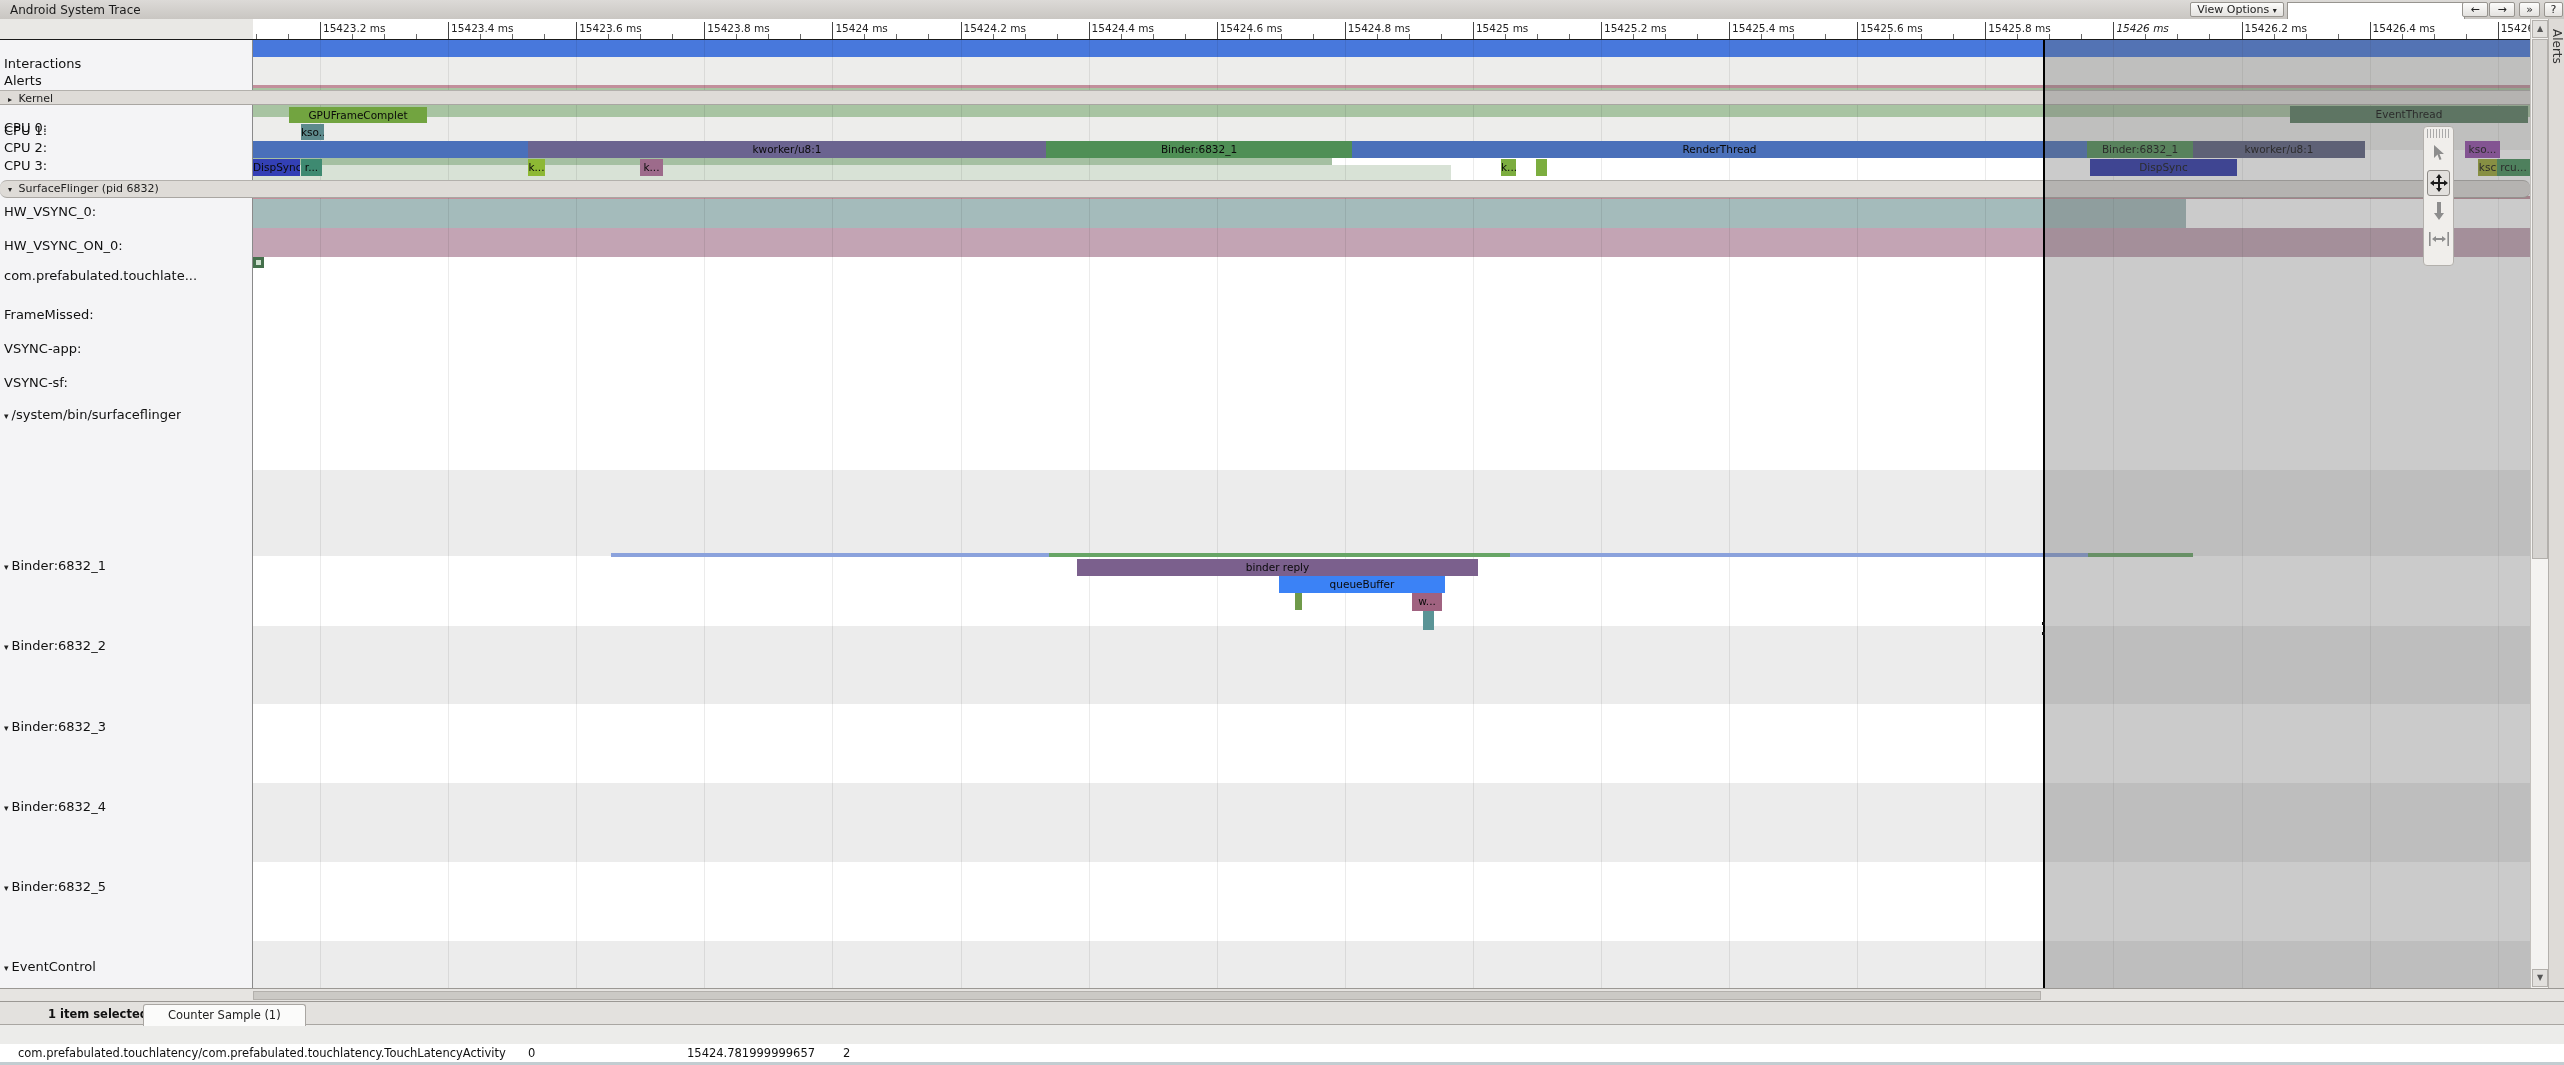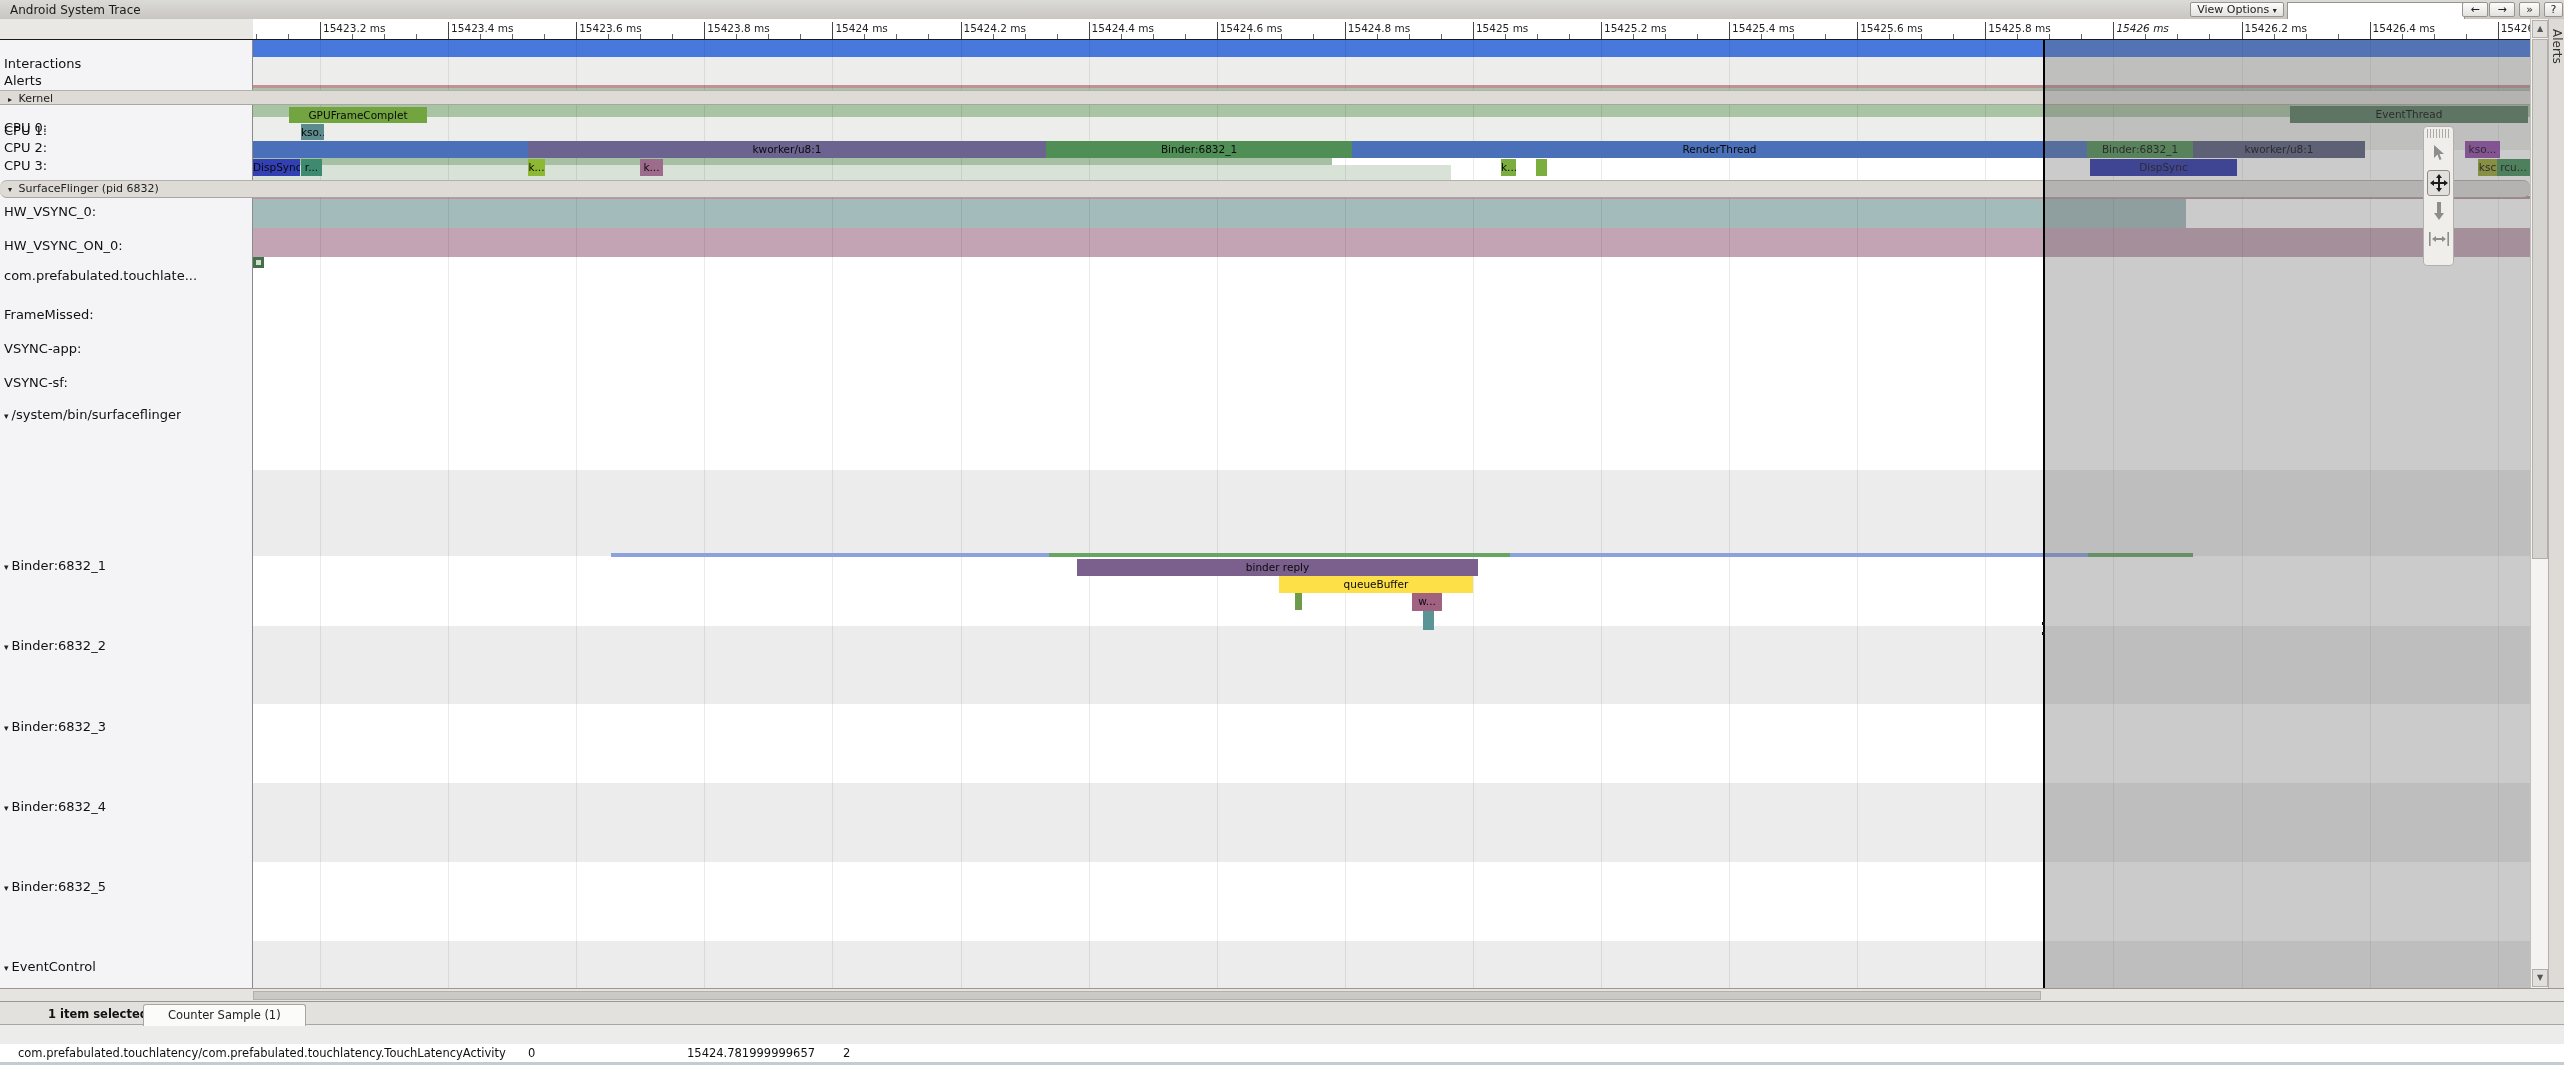--- a/index.html
+++ b/index.html
@@ -267,21 +267,21 @@
     <div class="bar" style="left: 0px; top: 119px; width: 47px; height: 17px; background: rgb(51, 64, 181); z-index: 3;"><span>DispSync</span></div>
     <div class="bar" style="left: 48px; top: 119px; width: 21px; height: 17px; background: rgb(62, 138, 113); z-index: 3;"><span>r...</span></div>
     <div class="bar" style="left: 275px; top: 119px; width: 17px; height: 17px; background: rgb(141, 184, 52); z-index: 3;"><span>k...</span></div>
     <div class="bar" style="left: 387px; top: 119px; width: 23px; height: 17px; background: rgb(157, 107, 139); z-index: 3;"><span>k...</span></div>
     <div class="bar" style="left: 1248px; top: 119px; width: 15px; height: 17px; background: rgb(124, 173, 63); z-index: 3;"><span>k...</span></div>
     <div class="bar" style="left: 1283px; top: 119px; width: 11px; height: 17px; background: rgb(124, 173, 63); z-index: 3;"></div>
     <div class="bar" style="left: 1837px; top: 119px; width: 147px; height: 17px; background: rgb(40, 50, 168); z-index: 3;"><span>DispSync</span></div>
     <div class="bar" style="left: 2225px; top: 119px; width: 19px; height: 17px; background: rgb(151, 163, 47); z-index: 3;"><span>ksc</span></div>
     <div class="bar" style="left: 2244px; top: 119px; width: 33px; height: 17px; background: rgb(63, 141, 86); z-index: 3;"><span>rcu...</span></div>
     <div class="bar" style="left: 824px; top: 519px; width: 401px; height: 17px; background: rgb(123, 96, 141); z-index: 3;"><span>binder reply</span></div>
-    <div class="bar" style="left: 1026px; top: 536px; width: 194px; height: 17px; background: #fde047; z-index: 3;"><span>queueBuffer</span></div>
+    <div class="bar" style="left: 1026px; top: 536px; width: 166px; height: 17px; background: #3b82f6; z-index: 3;"><span>queueBuffer</span></div>
     <div class="bar" style="left: 1042px; top: 553px; width: 7px; height: 17px; background: rgb(111, 154, 74); z-index: 3;"></div>
     <div class="bar" style="left: 1159px; top: 553px; width: 30px; height: 18px; background: rgb(160, 98, 128); z-index: 3;"><span>w...</span></div>
     <div class="bar" style="left: 1170px; top: 571px; width: 11px; height: 19px; background: rgb(90, 148, 150); z-index: 3;"></div>
   </div>
 
 <div id="bands-holder">
     <div class="abs band" style="top: 90px; height: 15px; width: 2530px;">
       <span><i class="tri" style="font-style: normal;">▸ </i><i style="font-style: normal;">Kernel</i></span>
     </div>
     <div class="abs band" style="top: 180px; height: 18px; width: 2530px; border-radius: 7px;">

